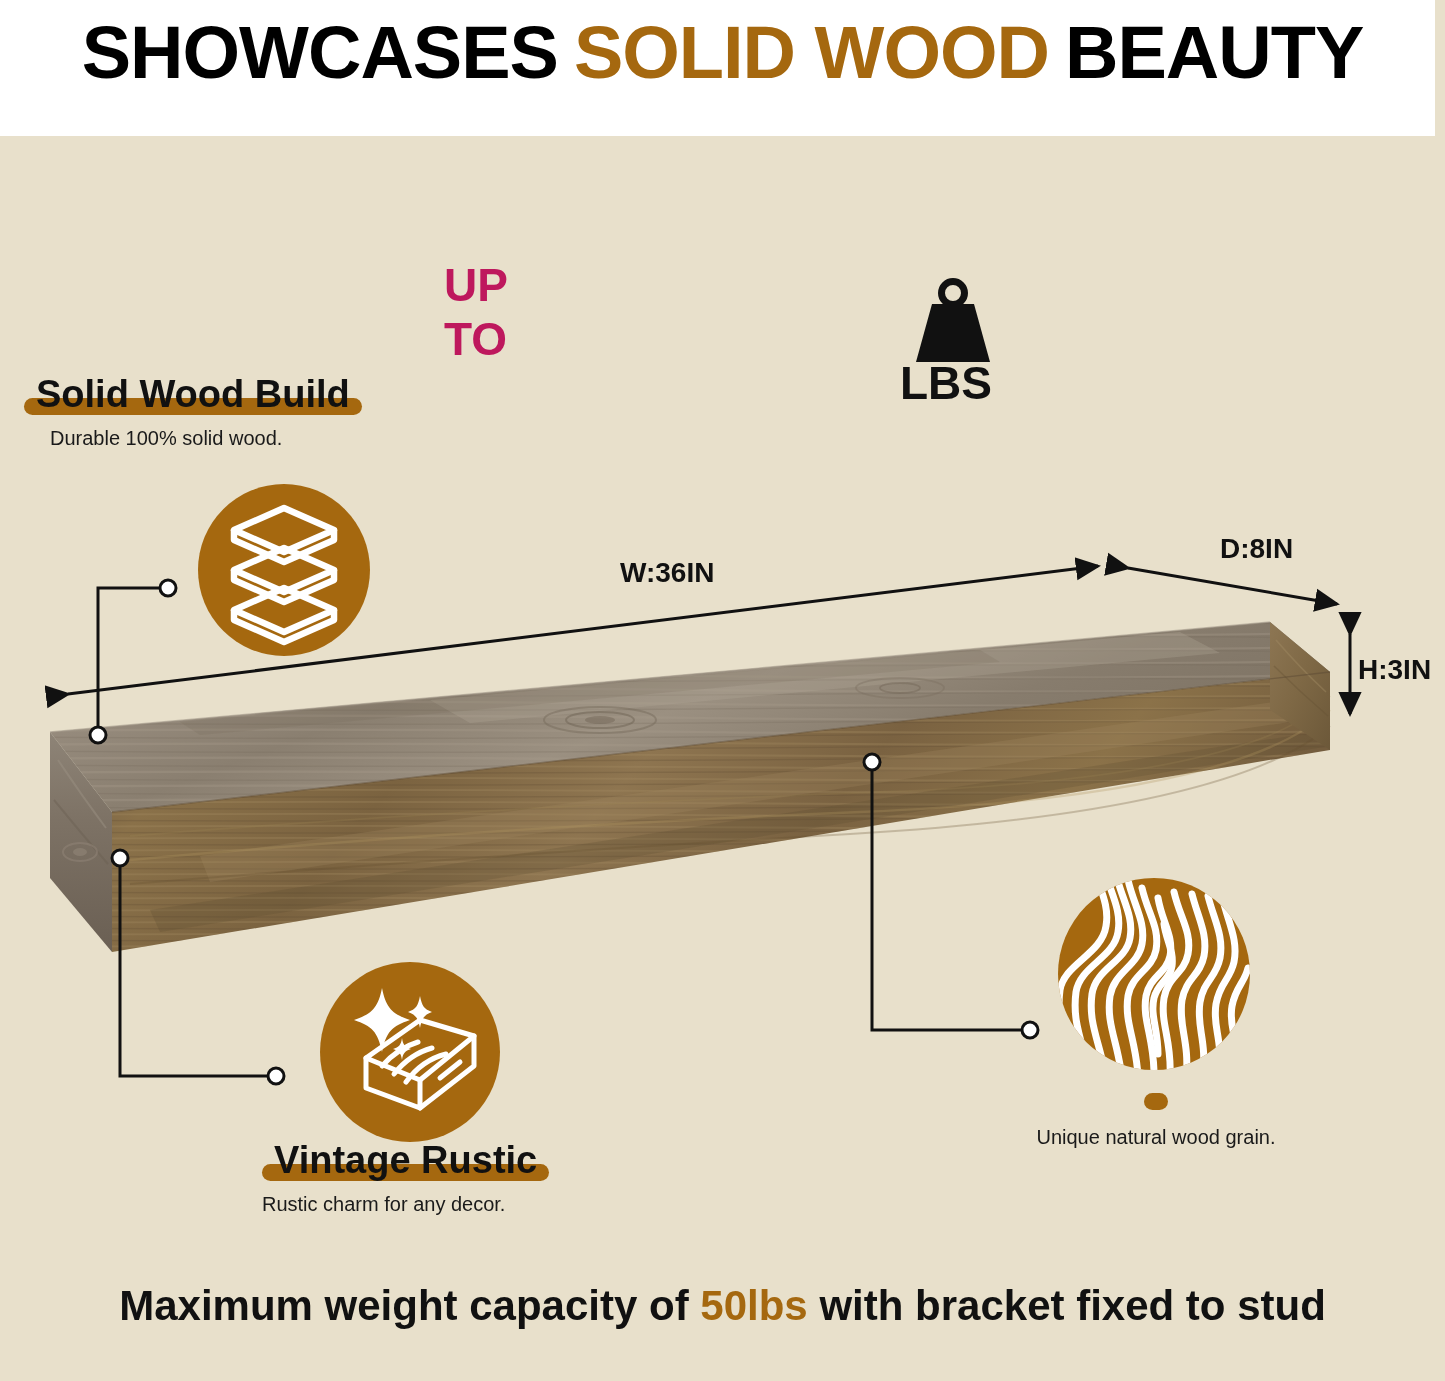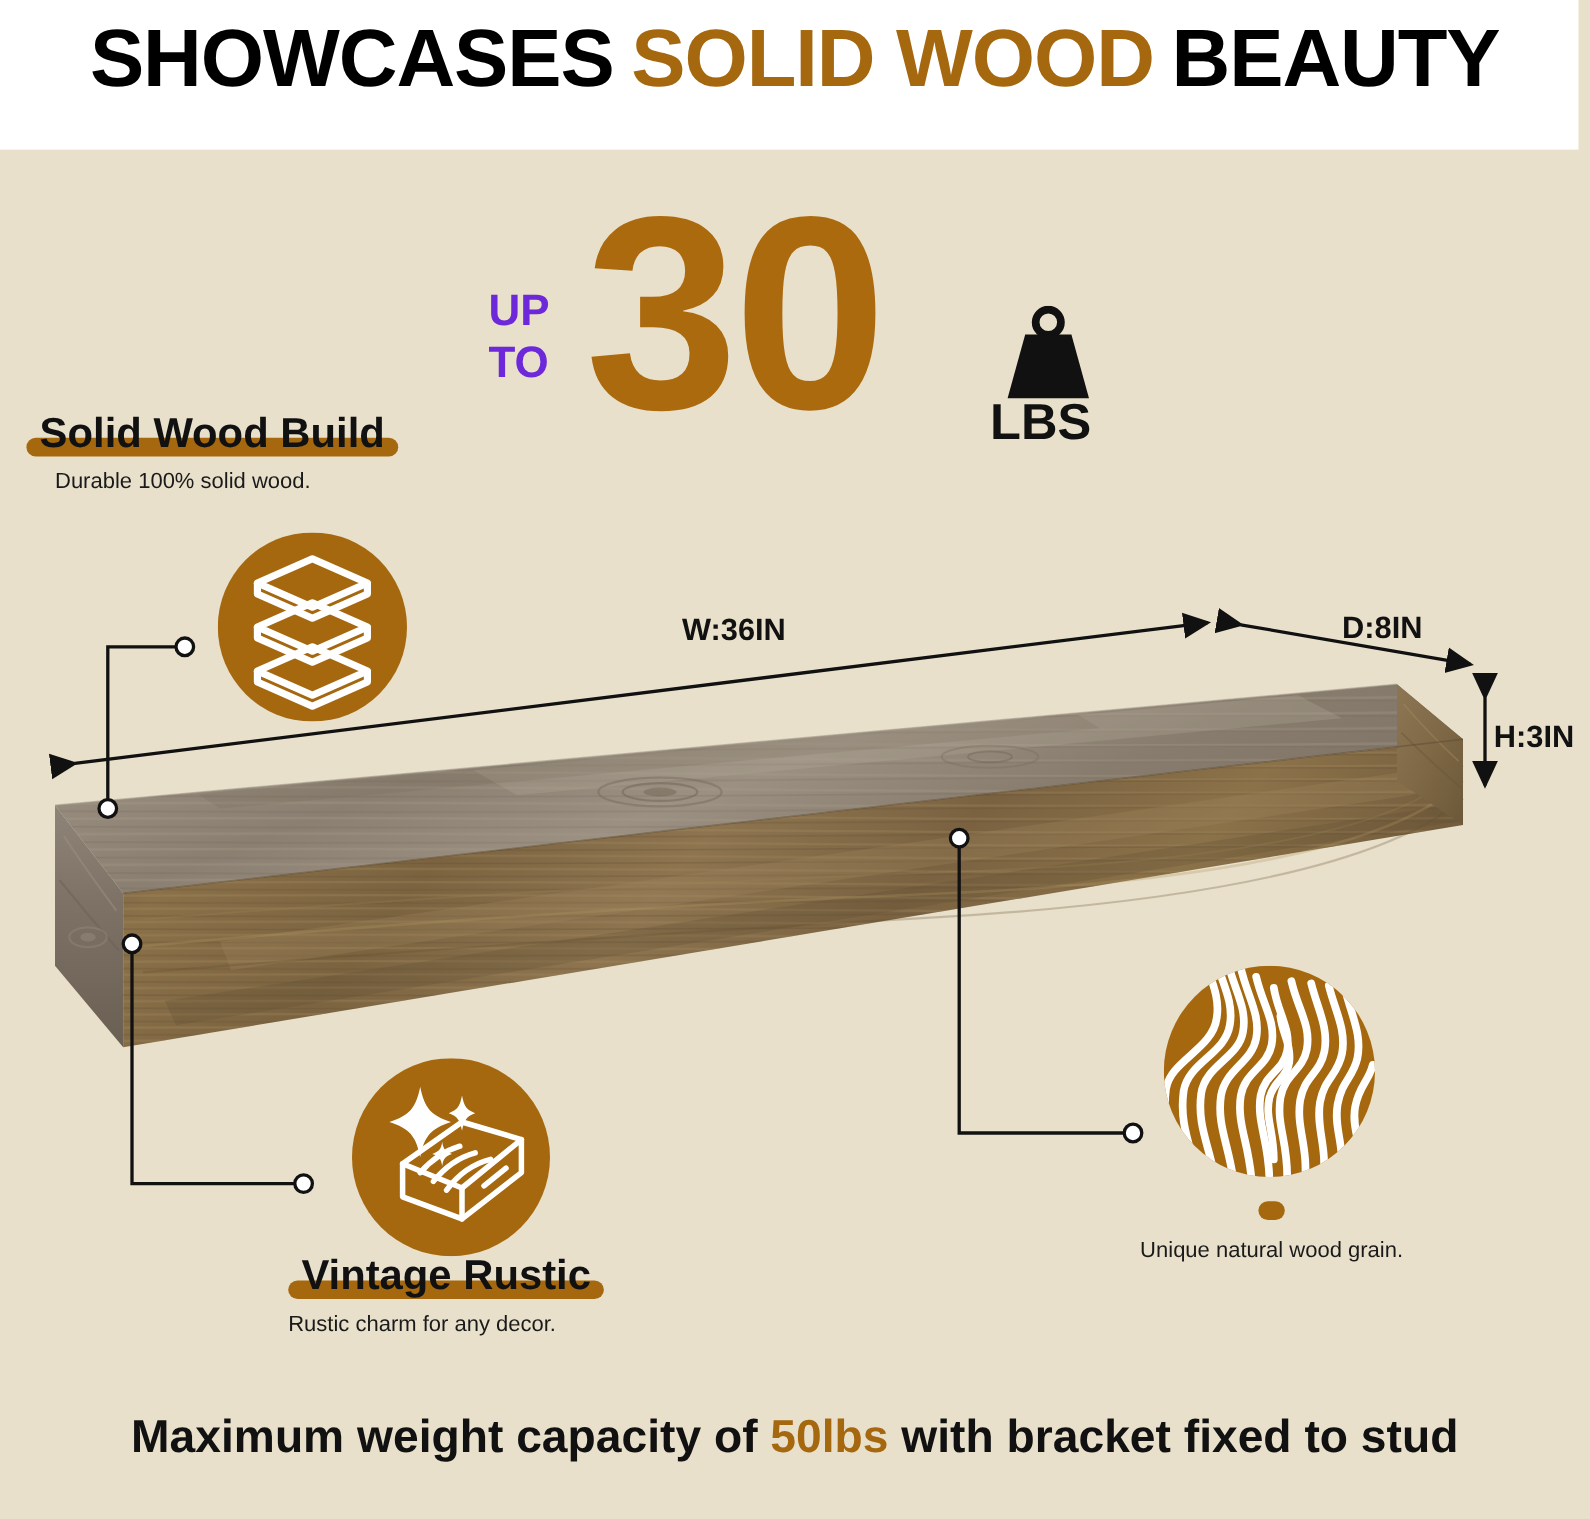--- a/index.html
+++ b/index.html
@@ -24,21 +24,21 @@
     transform:scaleX(1.0);
   }
   .ht-seg{color:#000000;}
   .ht-seg.accent{color:#A5680F;}
   .ht-sp{display:inline-block;width:16px;}
 
   
   .cap-block{position:absolute;left:432px;top:178px;width:610px;height:230px;}
   .cap-upto{
     position:absolute;left:12px;top:84px;width:110px;
-    font-size:40px;font-weight:bold;color:#6d28d9;line-height:1.0;letter-spacing:0px;
+    font-size:46px;font-weight:bold;color:#be185d;line-height:1.0;letter-spacing:0px;
   }
   .cap-upto .l2{display:block;margin-top:8px;}
   .cap-num{
     position:absolute;left:100px;top:-18px;
     font-size:250px;font-weight:bold;color:#AC6A0E;
     line-height:1;letter-spacing:-4px;
   }
   .cap-weight-icon{position:absolute;left:478px;top:100px;width:86px;height:90px;}
   .cap-lbs{
     position:absolute;left:468px;top:178px;
@@ -72,21 +72,21 @@
   
   .icon-grain{position:absolute;left:1058px;top:878px;width:192px;height:192px;}
   .f-grain{position:absolute;left:1006px;top:1098px;text-align:center;width:300px;}
 
   
   .shelf-wrap{position:absolute;left:0px;top:560px;width:1380px;height:420px;}
 
   
   .dim-label{position:absolute;font-size:28px;font-weight:bold;color:#111;white-space:nowrap;}
   .dim-w{left:620px;top:557px;}
-  .dim-d{left:1220px;top:555px;}
+  .dim-d{left:1220px;top:533px;}
   .dim-h{left:1358px;top:654px;}
 
   
   .footer{
     position:absolute;left:0;top:1282px;width:1445px;
     text-align:center;font-size:42px;font-weight:bold;color:#111;
     white-space:nowrap;
   }
   .footer .accent{color:#A5680F;}
 
@@ -229,21 +229,20 @@
       <circle cx="872" cy="762" r="8" fill="#fff" stroke="#111" stroke-width="3"></circle>
       <circle cx="1030" cy="1030" r="8" fill="#fff" stroke="#111" stroke-width="3"></circle>
     </g>
   </svg>
 
   <div class="cap-block">
     <div class="cap-upto">
       <span>UP</span>
       <span class="l2">TO</span>
     </div>
-    <div class="cap-num">30</div>
     <svg class="cap-weight-icon" viewBox="0 0 86 90">
       <circle cx="43" cy="15" r="11.5" fill="none" stroke="#111" stroke-width="7"></circle>
       <path d="M22,26 L64,26 L80,84 L6,84 Z" fill="#111"></path>
     </svg>
     <div class="cap-lbs">LBS</div>
   </div>
 
   <div class="f-solid">
     <div class="feat-title">
       <span class="bar"></span>

